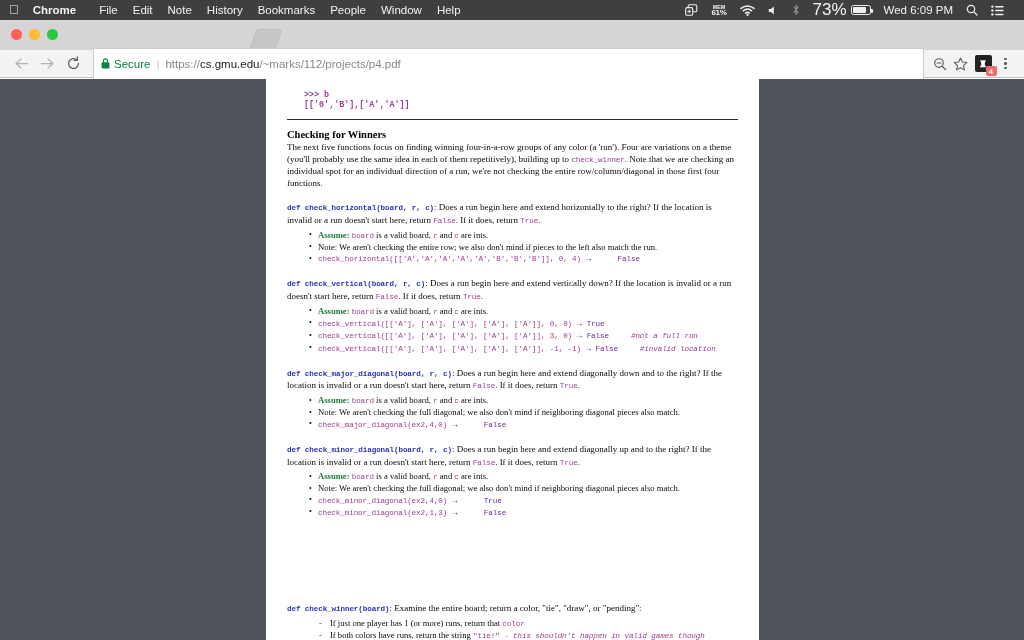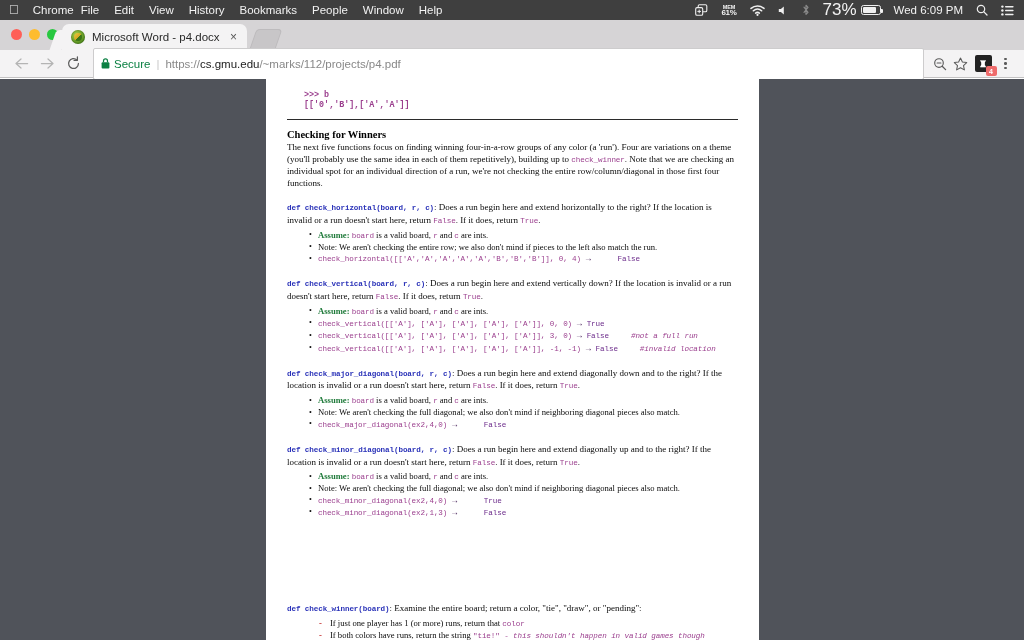--- a/index.html
+++ b/index.html
@@ -13,24 +13,24 @@
   
   .menubar {
     position: absolute; top: 0; left: 0;
     width: 1024px; height: 20px;
     background: #3f3f3f;
     display: flex; align-items: center;
     color: #f2f2f2;
     font-size: 11.5px;
   }
   .menubar-left { display: flex; align-items: center; padding-left: 9px; }
-  .menubar-right { display: flex; align-items: center; margin-left: auto; padding-right: 10px; }
+  .menubar-right { display: flex; align-items: center; margin-left: auto; padding-right: 20px; }
   .apple-logo { font-size: 13px; margin-right: 14px; line-height: 1; position: relative; top: -1px; }
   .mb-item { margin-right: 15px; white-space: nowrap; }
-  .mb-item.bold { font-weight: normal; margin-right: 7px; }
+  .mb-item.bold { font-weight: bold; margin-right: 23px; }
   .mb-item:last-child { margin-right: 0; }
   .mb-r { margin-left: 13px; display: flex; align-items: center; white-space: nowrap; }
   .mb-r svg { display: block; }
   .mem-ind { display: flex; flex-direction: column; align-items: center;
              line-height: 6px; font-weight: bold; }
   .mem-ind .mem-top { font-size: 5.5px; letter-spacing: -0.2px; }
   .mem-ind .mem-bot { font-size: 8px; letter-spacing: -0.3px; }
   .battery-pct { font-size: 17px; margin-right: 4px; }
   .battery-shell {
     width: 20px; height: 9.5px; border: 1px solid #efefef;
@@ -211,21 +211,21 @@
 </style>
 </head>
 <body>
 
 <div class="menubar">
   <div class="menubar-left">
     <span class="apple-logo"></span>
     <span class="mb-item bold">Chrome</span>
     <span class="mb-item">File</span>
     <span class="mb-item">Edit</span>
-    <span class="mb-item">View</span>
+    <span class="mb-item">Note</span>
     <span class="mb-item">History</span>
     <span class="mb-item">Bookmarks</span>
     <span class="mb-item">People</span>
     <span class="mb-item">Window</span>
     <span class="mb-item">Help</span>
   </div>
   <div class="menubar-right">
     <span class="mb-r">
       <svg width="13" height="12" viewBox="0 0 13 12">
         <rect x="3.2" y="0.7" width="8.6" height="7" rx="1.3" fill="none" stroke="#efefef" stroke-width="1.1"></rect>
@@ -277,25 +277,20 @@
       </svg>
     </span>
   </div>
 </div>
 
 <div class="chrome-tabstrip">
   <div class="traffic">
     <span class="tl red"></span>
     <span class="tl yellow"></span>
     <span class="tl green"></span>
-  </div>
-  <div class="tab">
-    <span class="tab-favicon"></span>
-    <span class="tab-title">Microsoft Word - p4.docx</span>
-    <span class="tab-close">×</span>
   </div>
   <div class="tab-newtab"></div>
 </div>
 
 <div class="chrome-toolbar">
   <div class="nav-btn">
     <svg width="15" height="13" viewBox="0 0 15 13">
         <path d="M7 2L2 6.5 7 11M2.3 6.5H13.6" fill="none" stroke="#b4b4b4" stroke-width="1.25" stroke-linecap="round" stroke-linejoin="round"></path>
       </svg>
   </div>

